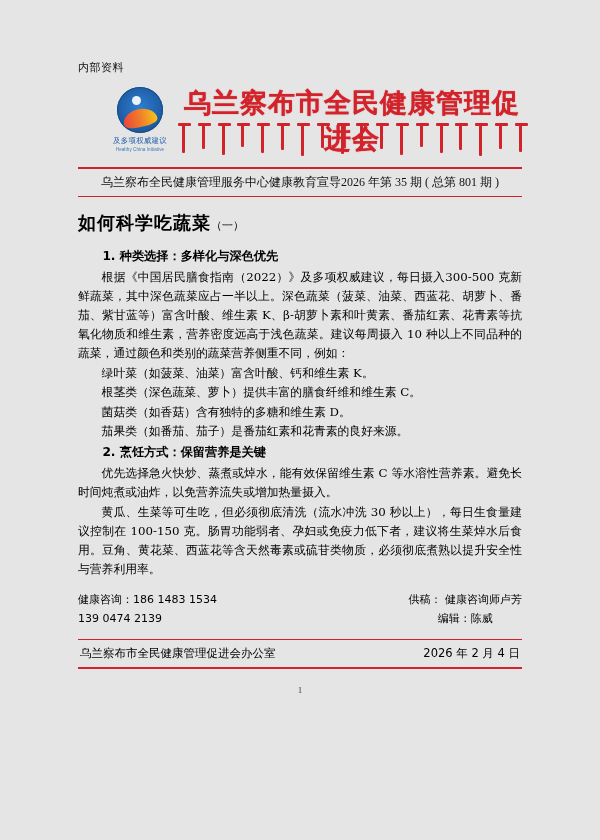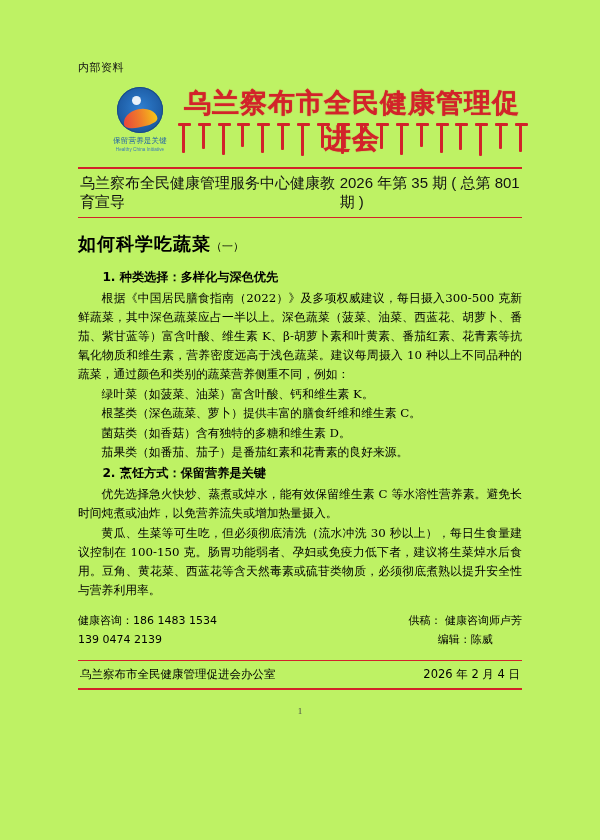--- a/index.html
+++ b/index.html
@@ -4,21 +4,21 @@
 <style>
   html, body {
     margin: 0;
     padding: 0;
     background: #8a8a8a;
   }
   .page {
     position: relative;
     width: 600px;
     height: 840px;
-    background: #bef264;
+    background: #e5e5e5;
     margin: 0 auto;
     overflow: hidden;
     font-family: "Liberation Serif", serif;
     color: #000;
   }
   .paper {
     position: absolute;
     left: 78px;
     top: 60px;
     width: 444px;
@@ -135,24 +135,24 @@
     height: 2.5px;
     background: #d2232a;
     border-radius: 1px;
   }
   .rule-thick {
     border-top: 2.4px solid #d2232a;
     margin-top: 4px;
   }
   .issueline {
     display: flex;
-    justify-content: flex-end;
+    justify-content: center;
     align-items: baseline;
-    font-family: Liberation Sans, sans-serif;
-    font-size: 15px;
+    font-family: Liberation Serif, serif;
+    font-size: 12px;
     color: #111;
     padding: 5px 2px 5px 2px;
   }
   .rule-thin {
     border-top: 1.6px solid #d2232a;
     margin-bottom: 14px;
   }
 
   .doc-title {
     text-align: left;
@@ -233,21 +233,21 @@
   <div class="paper">
 
     <div class="topline">内部资料</div>
 
     <div class="masthead">
       <div class="logo">
         <div class="logo-mark">
           <div class="dot"></div>
           <div class="swoosh"></div>
         </div>
-        <div class="logo-cn">保留营养是关键</div>
+        <div class="logo-cn">及多项权威建议</div>
         <div class="logo-en">Healthy China Initiative</div>
       </div>
       <div class="mast-title">乌兰察布市全民健康管理促进会</div>
       <div class="mast-mongolian">
         <div class="mgl" style="height:30px"></div>
         <div class="mgl" style="height:26px"></div>
         <div class="mgl" style="height:32px"></div>
         <div class="mgl" style="height:24px"></div>
         <div class="mgl" style="height:30px"></div>
         <div class="mgl" style="height:27px"></div>

